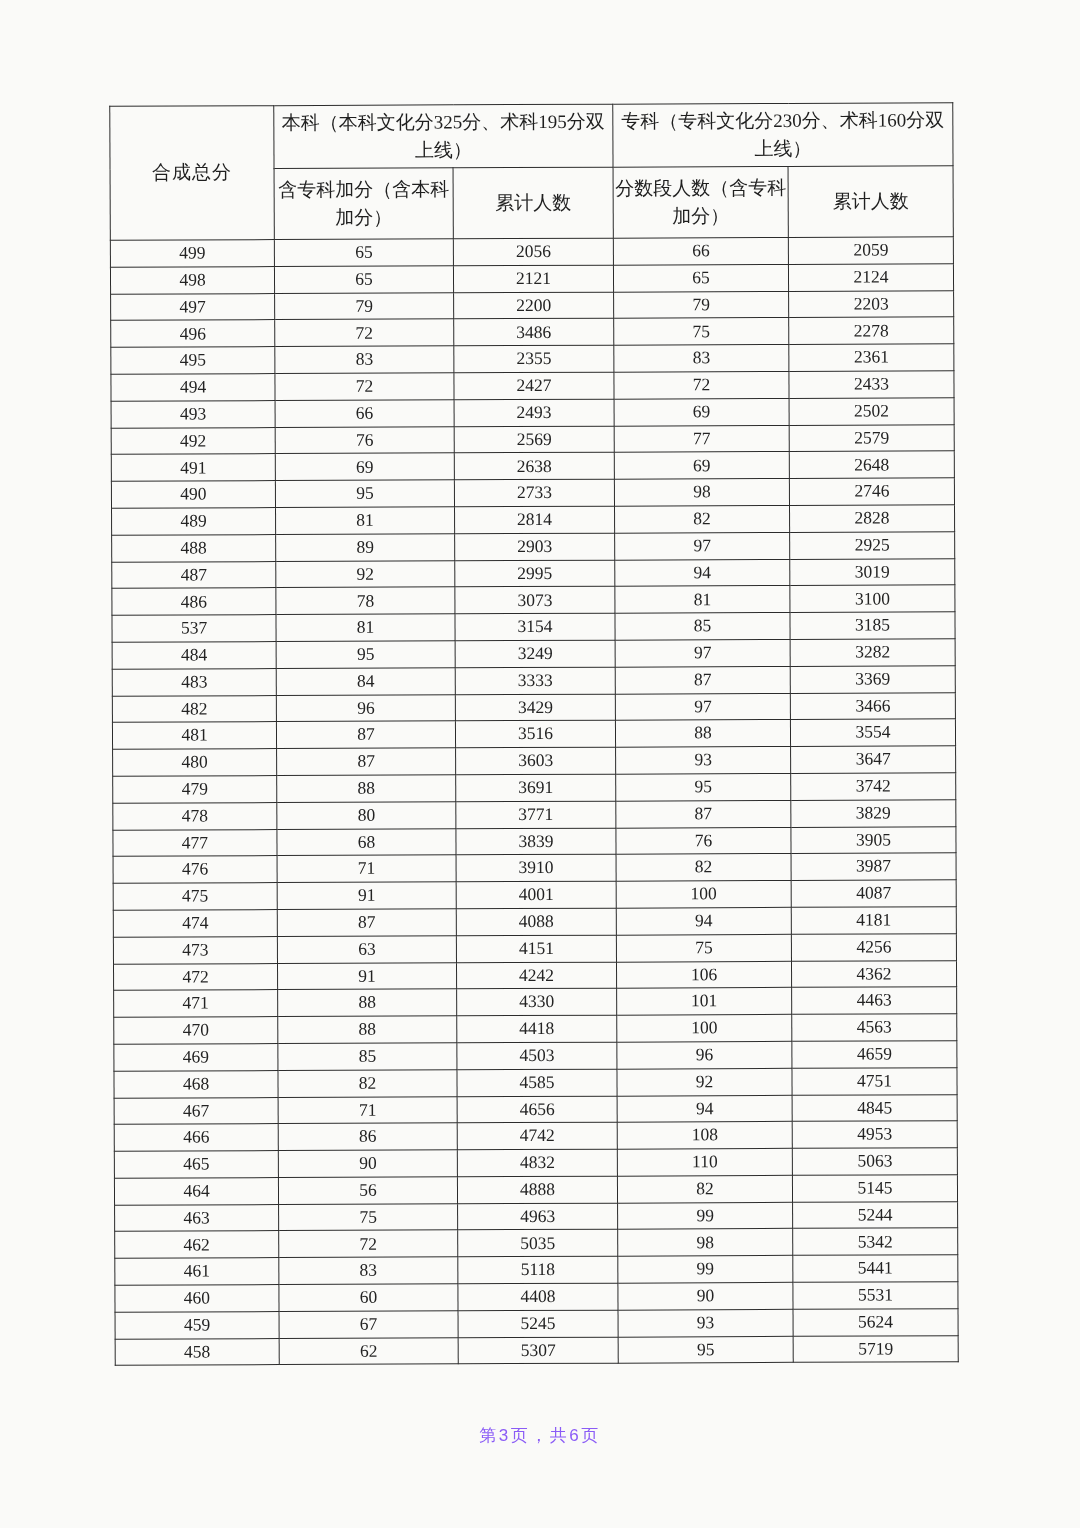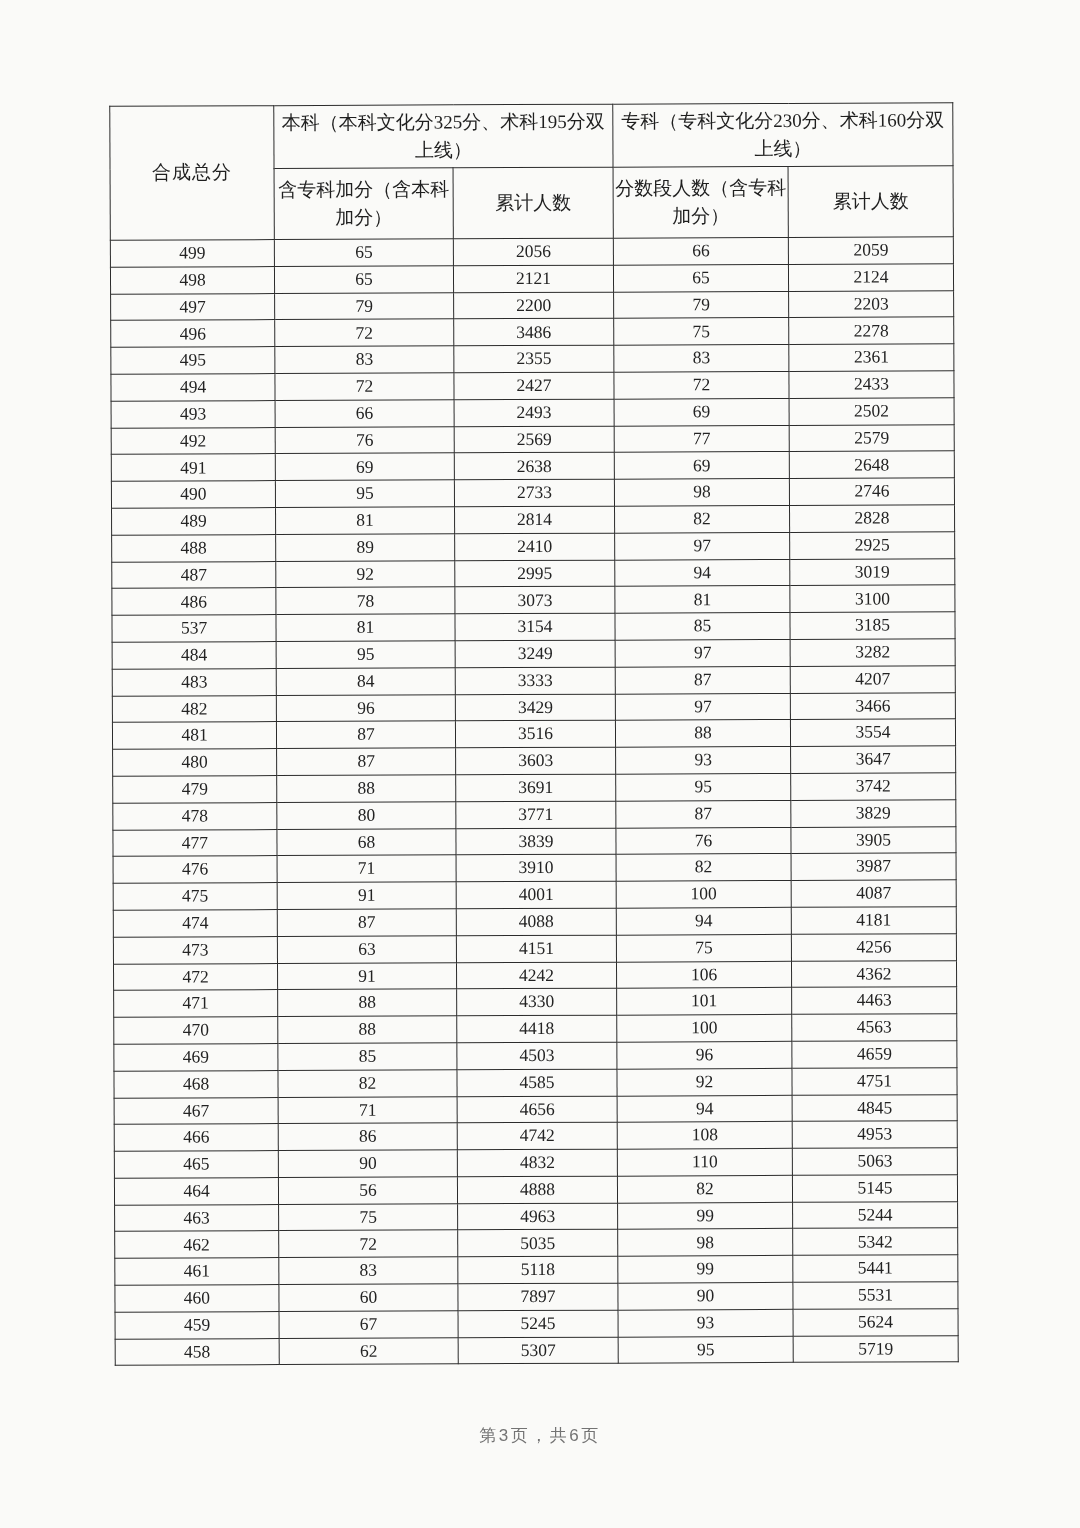--- a/index.html
+++ b/index.html
@@ -60,21 +60,21 @@
     line-height: 1;
     color: #232323;
   }
   .page-footer {
     position: absolute;
     left: 0;
     right: 0;
     top: 1424px;
     text-align: center;
     font-size: 17px;
-    color: #737373;
+    color: #8b5cf6;
     letter-spacing: 2.5px;
     font-family: "Liberation Sans", "DejaVu Sans", sans-serif;
   }
 </style>
 </head>
 <body>
 
 <div class="scan-table-wrap">
   <table class="score-table">
     <colgroup>
@@ -171,21 +171,21 @@
         <tr>
           <td>489</td>
           <td>81</td>
           <td>2814</td>
           <td>82</td>
           <td>2828</td>
         </tr>
         <tr>
           <td>488</td>
           <td>89</td>
-          <td>2410</td>
+          <td>2903</td>
           <td>97</td>
           <td>2925</td>
         </tr>
         <tr>
           <td>487</td>
           <td>92</td>
           <td>2995</td>
           <td>94</td>
           <td>3019</td>
         </tr>
@@ -208,21 +208,21 @@
           <td>95</td>
           <td>3249</td>
           <td>97</td>
           <td>3282</td>
         </tr>
         <tr>
           <td>483</td>
           <td>84</td>
           <td>3333</td>
           <td>87</td>
-          <td>4207</td>
+          <td>3369</td>
         </tr>
         <tr>
           <td>482</td>
           <td>96</td>
           <td>3429</td>
           <td>97</td>
           <td>3466</td>
         </tr>
         <tr>
           <td>481</td>
@@ -367,21 +367,21 @@
         <tr>
           <td>461</td>
           <td>83</td>
           <td>5118</td>
           <td>99</td>
           <td>5441</td>
         </tr>
         <tr>
           <td>460</td>
           <td>60</td>
-          <td>7897</td>
+          <td>4408</td>
           <td>90</td>
           <td>5531</td>
         </tr>
         <tr>
           <td>459</td>
           <td>67</td>
           <td>5245</td>
           <td>93</td>
           <td>5624</td>
         </tr>

